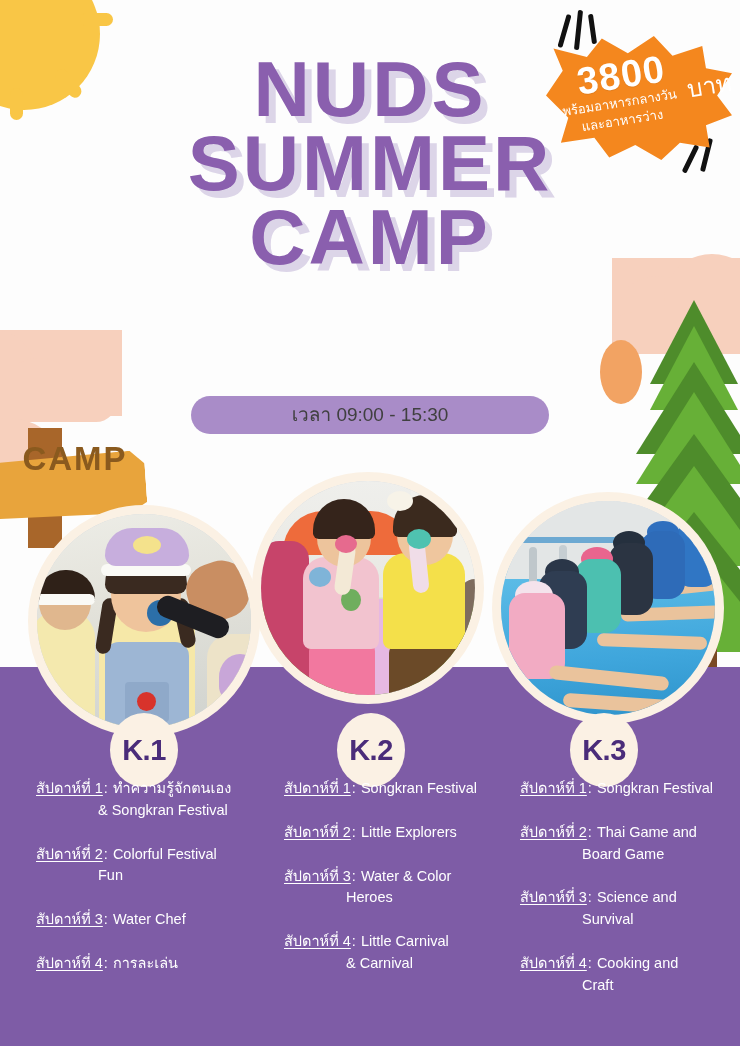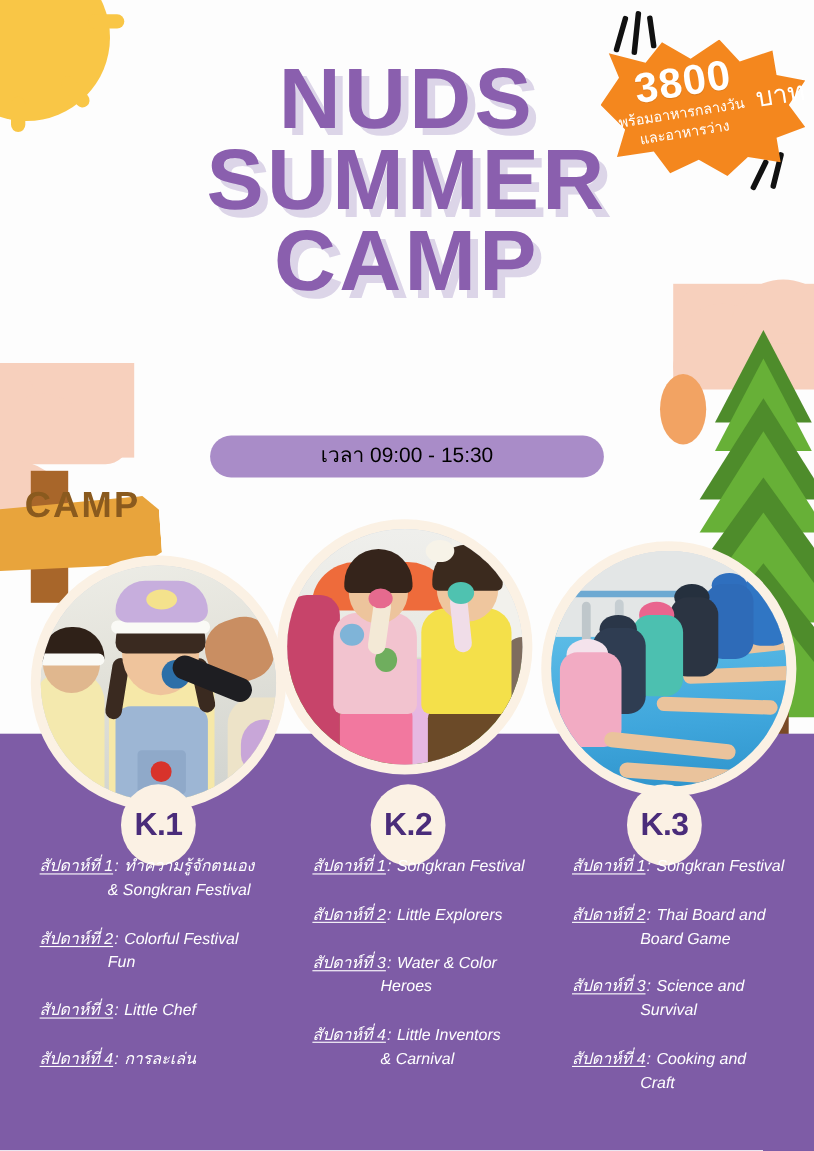--- a/index.html
+++ b/index.html
@@ -115,21 +115,21 @@
   
   .date-pill{
     position:absolute; left:148px; top:356px;
     width:446px; height:40px; border-radius:20px;
     background:#F0A868; color:#ffffff;
     font-size:19px; line-height:40px; text-align:center;
   }
   .time-pill{
     position:absolute; left:191px; top:396px;
     width:358px; height:38px; border-radius:19px;
-    background:#A98CC8; color:#000000;
+    background:#A98CC8; color:#404040;
     font-size:19px; line-height:38px; text-align:center;
   }
 
   
   .sign{ position:absolute; left:-14px; top:428px; width:190px; height:125px; }
   .sign .post{
     position:absolute; left:42px; top:0; width:34px; height:120px;
     background:#A8662A;
   }
   .sign .board{
@@ -241,21 +241,20 @@
     color:#4A2C7A; font-size:29px; font-weight:bold; letter-spacing:-0.5px;
   }
   .badge.b1{ left:110px; top:713px;text-align:center; }
   .badge.b2{ left:337px; top:713px; }
   .badge.b3{ left:570px; top:713px; }
 
   
   .cols{
     position:absolute; left:0; top:778px; width:740px; height:268px;
     display:flex;
-    font-style:italic;
   }
   .col{ position:relative; }
   .col.c1{ width:250px; padding-left:36px; }
   .col.c2{ width:240px; padding-left:34px; }
   .col.c3{ width:250px; padding-left:30px; }
   .week{
     color:#ffffff; font-size:14.5px; line-height:1.5;
     margin-bottom:22px; max-width:205px;
   }
   .week .lbl{ text-decoration:underline; text-underline-offset:2px; }
@@ -416,21 +415,21 @@
     <div class="col c1">
       <div class="week">
         <span class="lbl">สัปดาห์ที่ 1</span><span class="sep">:</span> <span class="val">ทำความรู้จักตนเอง</span>
         <span class="cont">&amp; Songkran Festival</span>
       </div>
       <div class="week">
         <span class="lbl">สัปดาห์ที่ 2</span><span class="sep">:</span> <span class="val">Colorful Festival</span>
         <span class="cont">Fun</span>
       </div>
       <div class="week">
-        <span class="lbl">สัปดาห์ที่ 3</span><span class="sep">:</span> <span class="val">Little Chef</span>
+        <span class="lbl">สัปดาห์ที่ 3</span><span class="sep">:</span> <span class="val">Water Chef</span>
         <span class="cont"></span>
       </div>
       <div class="week">
         <span class="lbl">สัปดาห์ที่ 4</span><span class="sep">:</span> <span class="val">การละเล่น</span>
         <span class="cont"></span>
       </div>
     </div>
 
     <div class="col c2">
       <div class="week">
@@ -439,32 +438,32 @@
       </div>
       <div class="week">
         <span class="lbl">สัปดาห์ที่ 2</span><span class="sep">:</span> <span class="val">Little Explorers</span>
         <span class="cont"></span>
       </div>
       <div class="week">
         <span class="lbl">สัปดาห์ที่ 3</span><span class="sep">:</span> <span class="val">Water &amp; Color</span>
         <span class="cont">Heroes</span>
       </div>
       <div class="week">
-        <span class="lbl">สัปดาห์ที่ 4</span><span class="sep">:</span> <span class="val">Little Inventors</span>
+        <span class="lbl">สัปดาห์ที่ 4</span><span class="sep">:</span> <span class="val">Little Carnival</span>
         <span class="cont">&amp; Carnival</span>
       </div>
     </div>
 
     <div class="col c3">
       <div class="week">
         <span class="lbl">สัปดาห์ที่ 1</span><span class="sep">:</span> <span class="val">Songkran Festival</span>
         <span class="cont"></span>
       </div>
       <div class="week">
-        <span class="lbl">สัปดาห์ที่ 2</span><span class="sep">:</span> <span class="val">Thai Board and</span>
+        <span class="lbl">สัปดาห์ที่ 2</span><span class="sep">:</span> <span class="val">Thai Game and</span>
         <span class="cont">Board Game</span>
       </div>
       <div class="week">
         <span class="lbl">สัปดาห์ที่ 3</span><span class="sep">:</span> <span class="val">Science and</span>
         <span class="cont">Survival</span>
       </div>
       <div class="week">
         <span class="lbl">สัปดาห์ที่ 4</span><span class="sep">:</span> <span class="val">Cooking and</span>
         <span class="cont">Craft</span>
       </div>

